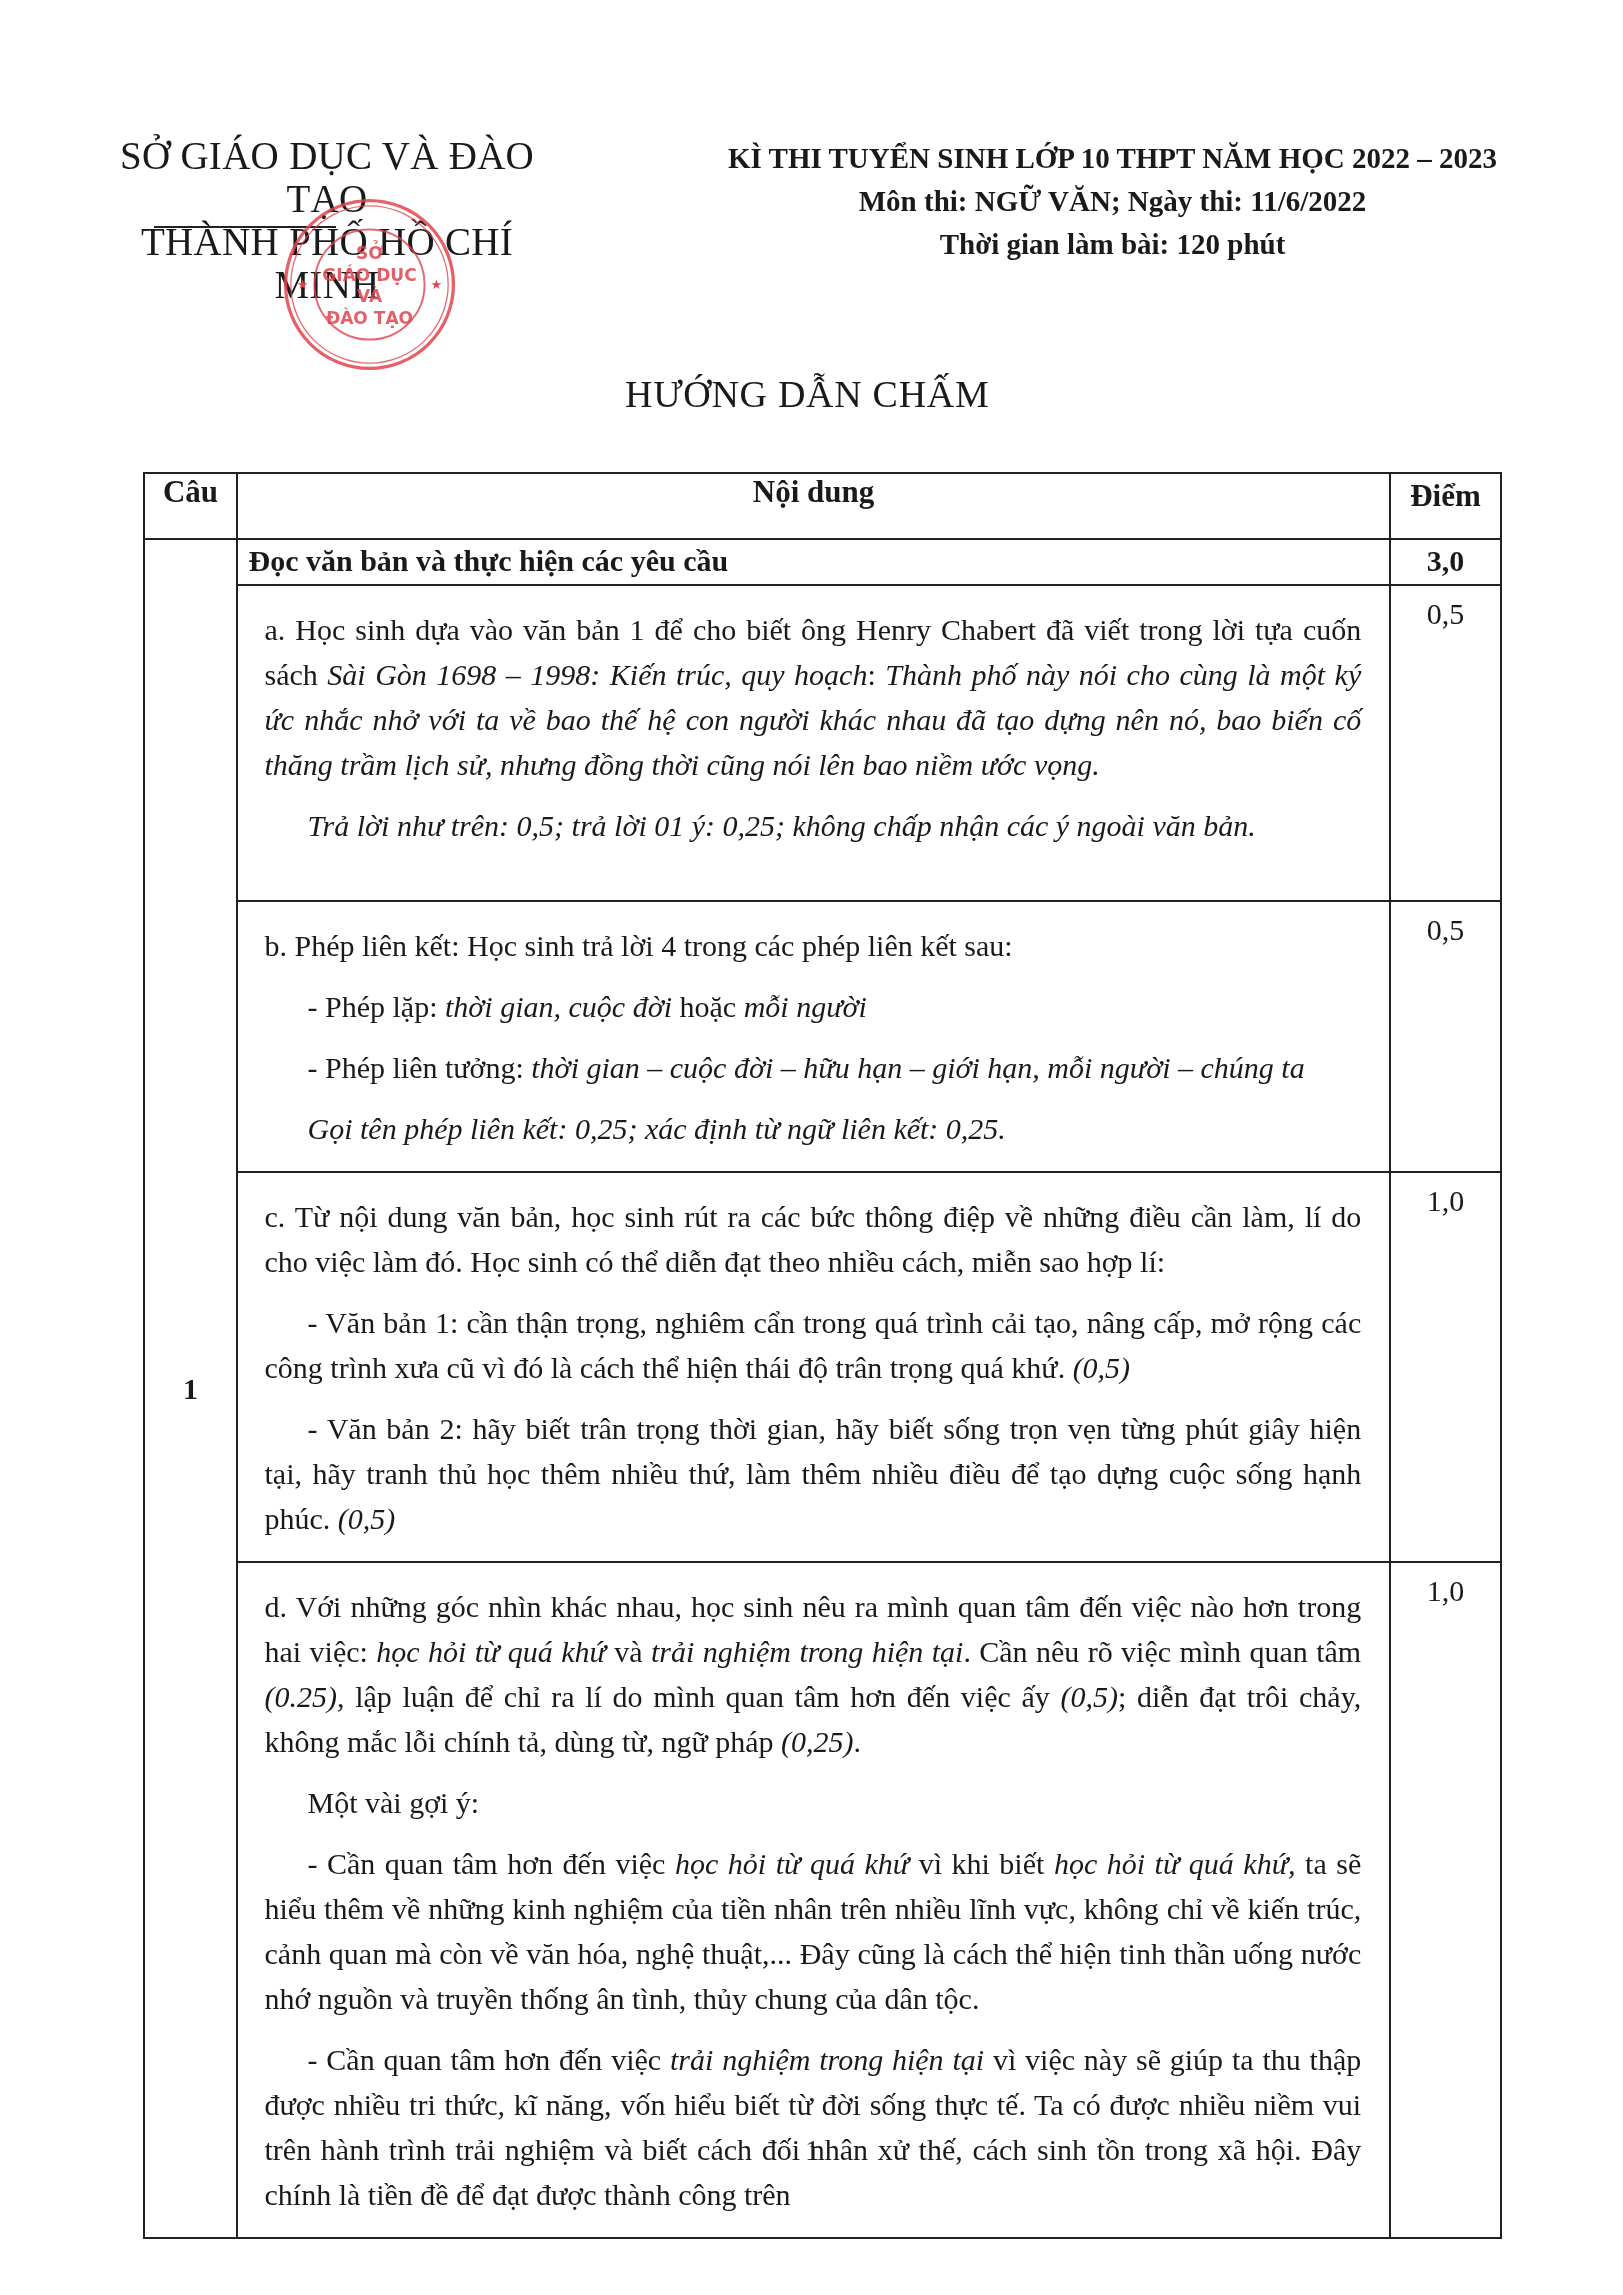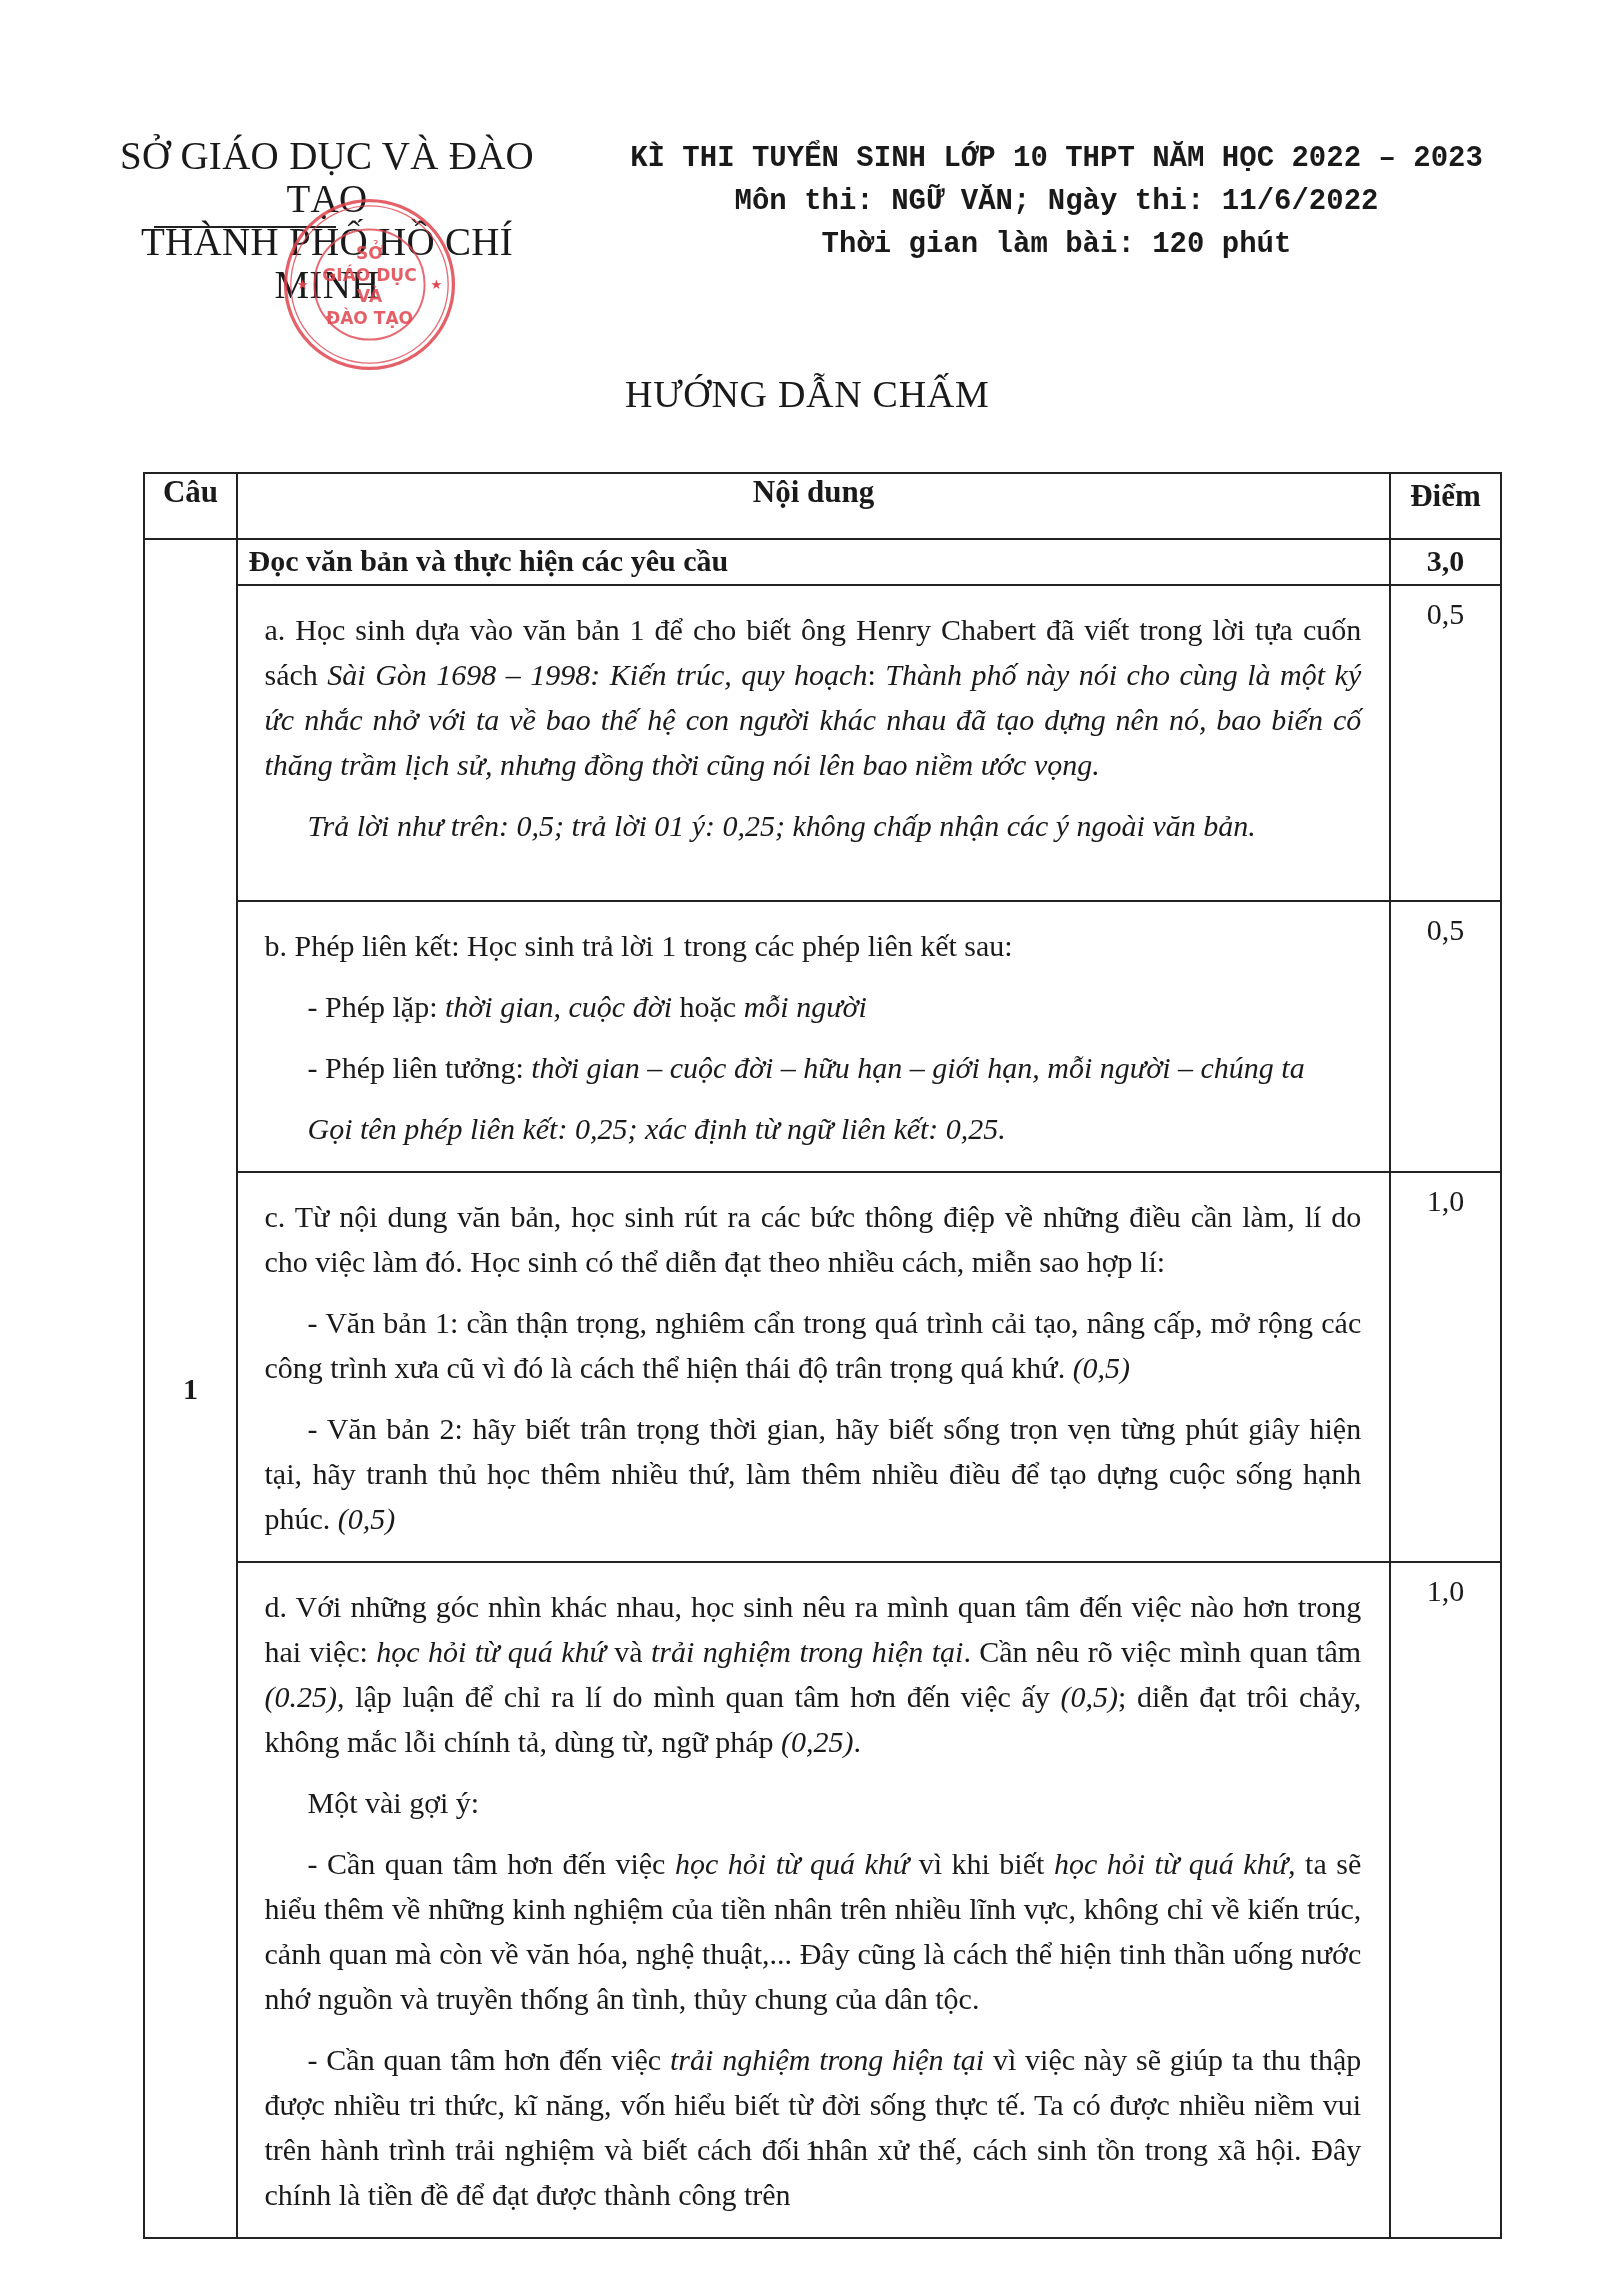--- a/index.html
+++ b/index.html
@@ -4,21 +4,21 @@
 <style>
   html, body { margin:0; padding:0; background:#ffffff; }
   body {
     width:1624px; height:2295px; position:relative; overflow:hidden;
     font-family:"Liberation Serif","DejaVu Serif",serif; color:#1a1a1a;
   }
   .abs { position:absolute; }
   .agency { left:98px; top:134px; width:458px; text-align:center; font-size:39px; line-height:43px; letter-spacing:0.3px; }
   .agency-rule { left:154px; top:226px; width:182px; height:0; border-top:2px solid #222; }
   .stamp { left:281px; top:196px; width:177px; height:177px; }
-  .exam { left:592px; top:137px; width:929px; text-align:center; font-weight:bold; font-size:29px; line-height:43px;font-family:Liberation Mono, monospace; }
+  .exam { left:648px; top:137px; width:929px; text-align:center; font-weight:bold; font-size:29px; line-height:43px; }
   .doc-title { left:625px; top:372px; font-weight:normal; font-size:38px; letter-spacing:0.7px; }
   table.grid {
     position:absolute; left:143px; top:472px; width:1357px;
     border-collapse:collapse; table-layout:fixed; font-size:30px;
   }
   table.grid td, table.grid th { border:2px solid #222; vertical-align:top; padding:0; }
   th { font-weight:bold; font-size:31px; }
   .col-cau { width:93px; }
   .col-nd { width:1153px; }
   .col-diem { width:111px; }
@@ -83,21 +83,21 @@
   <tr style="height:316px">
     <td class="nd">
       <p><span>a. Học sinh dựa vào văn bản 1 để cho biết ông Henry Chabert đã viết trong lời tựa cuốn sách </span><i>Sài Gòn 1698 – 1998: Kiến trúc, quy hoạch</i><span>: </span><i>Thành phố này nói cho cùng là một ký ức nhắc nhở với ta về bao thế hệ con người khác nhau đã tạo dựng nên nó, bao biến cố thăng trầm lịch sử, nhưng đồng thời cũng nói lên bao niềm ước vọng.</i></p>
       <p class="ind"><i>Trả lời như trên: 0,5; trả lời 01 ý: 0,25; không chấp nhận các ý ngoài văn bản.</i></p>
     </td>
     <td class="diem">0,5</td>
   </tr>
 
   <tr style="height:226px">
     <td class="nd">
-      <p>b. Phép liên kết: Học sinh trả lời 1 trong các phép liên kết sau:</p>
+      <p>b. Phép liên kết: Học sinh trả lời 4 trong các phép liên kết sau:</p>
       <p class="ind"><span>- Phép lặp: </span><i>thời gian, cuộc đời</i><span> hoặc </span><i>mỗi người</i></p>
       <p class="ind"><span>- Phép liên tưởng: </span><i>thời gian – cuộc đời – hữu hạn – giới hạn, mỗi người – chúng ta</i></p>
       <p class="ind"><i>Gọi tên phép liên kết: 0,25; xác định từ ngữ liên kết: 0,25.</i></p>
     </td>
     <td class="diem">0,5</td>
   </tr>
 
   <tr style="height:360px">
     <td class="nd">
       <p>c. Từ nội dung văn bản, học sinh rút ra các bức thông điệp về những điều cần làm, lí do cho việc làm đó. Học sinh có thể diễn đạt theo nhiều cách, miễn sao hợp lí:</p>

